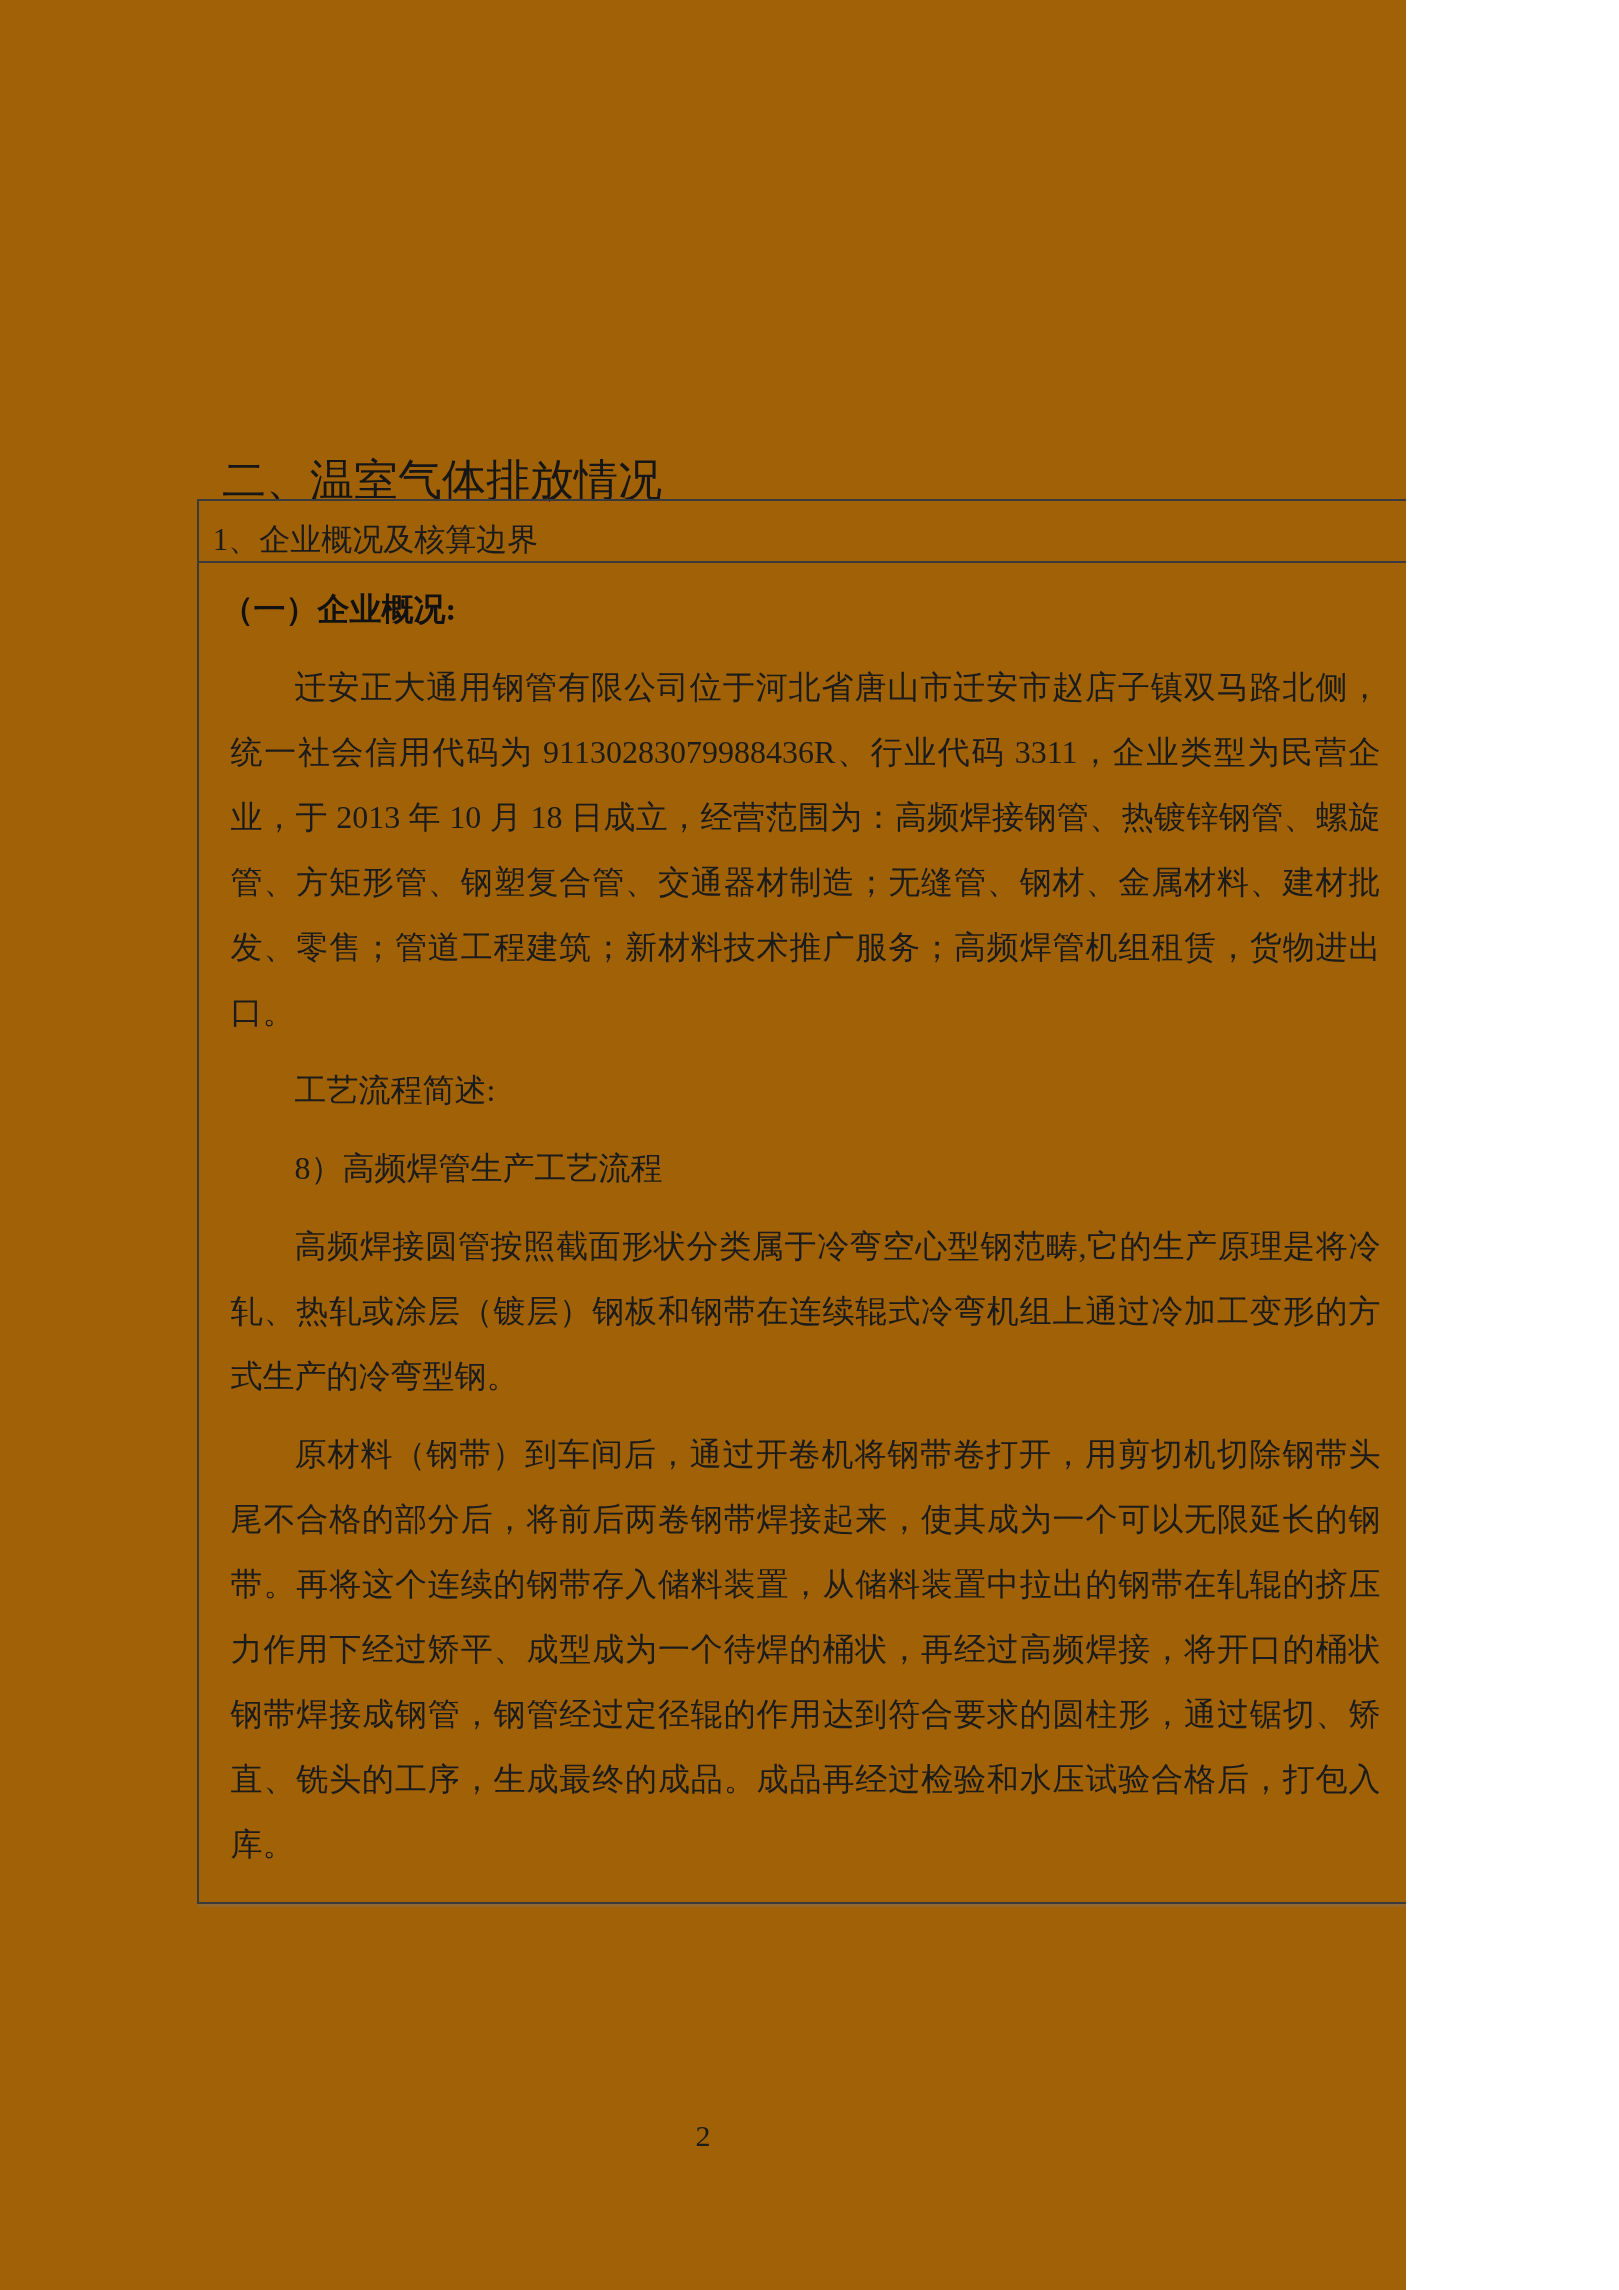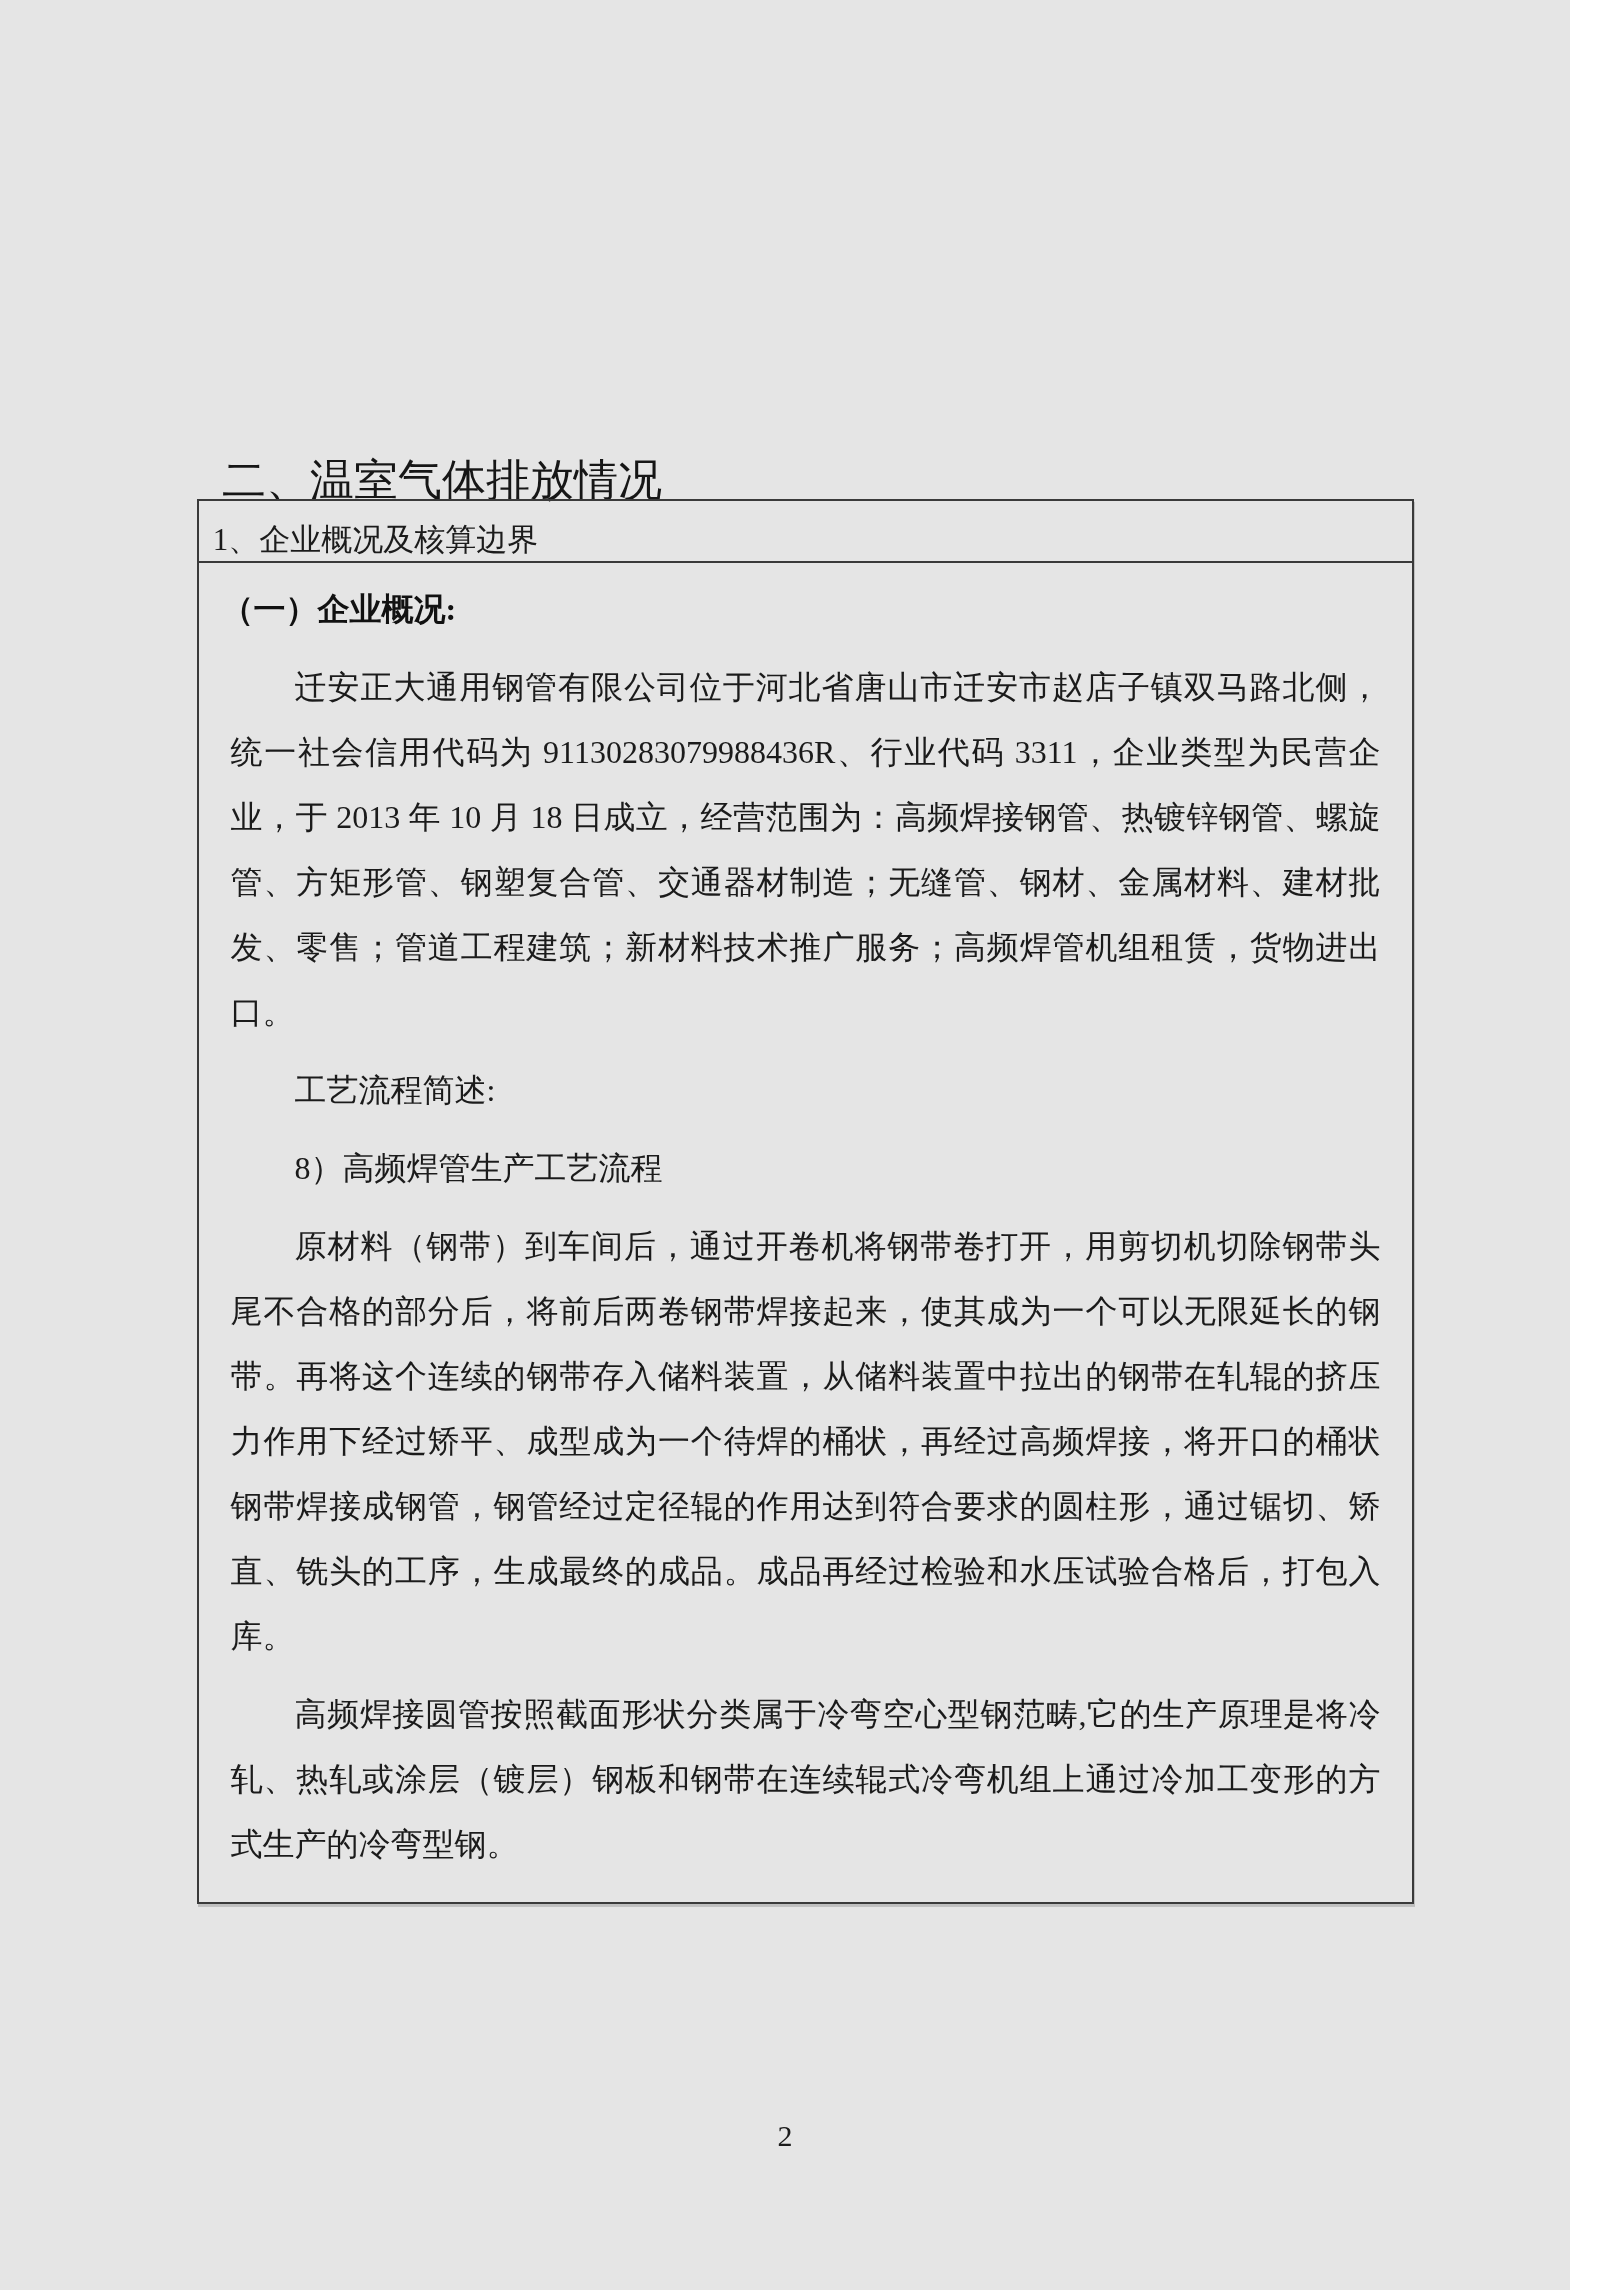--- a/index.html
+++ b/index.html
@@ -2,23 +2,23 @@
 <html lang="zh"><head>
 <meta charset="utf-8">
 <style>
   html, body {
     margin: 0;
     padding: 0;
     background: #ffffff;
   }
   .page {
     position: relative;
-    width: 1570px;
+    width: 1406px;
     height: 2291px;
-    background: #e5e5e5;
+    background: #a16207;
     font-family: "Liberation Serif", "DejaVu Serif", serif;
     color: #1b1b1b;
     overflow: hidden;
   }
   .doc-title {
     position: absolute;
     left: 222px;
     top: 421px;
     font-size: 44px;
     line-height: 61px;
@@ -89,23 +89,23 @@
 
       <p class="section-heading">（一）企业概况:</p>
 
       <p class="para">迁安正大通用钢管有限公司位于河北省唐山市迁安市赵店子镇双马路北侧，统一社会信用代码为 91130283079988436R、行业代码 3311，企业类型为民营企业，于 2013 年 10 月 18 日成立，经营范围为：高频焊接钢管、热镀锌钢管、螺旋管、方矩形管、钢塑复合管、交通器材制造；无缝管、钢材、金属材料、建材批发、零售；管道工程建筑；新材料技术推广服务；高频焊管机组租赁，货物进出口。</p>
 
 
       <p class="para">工艺流程简述:</p>
 
       <p class="para">8）高频焊管生产工艺流程</p>
 
+      <p class="para">高频焊接圆管按照截面形状分类属于冷弯空心型钢范畴,它的生产原理是将冷轧、热轧或涂层（镀层）钢板和钢带在连续辊式冷弯机组上通过冷加工变形的方式生产的冷弯型钢。</p>
+
       <p class="para">原材料（钢带）到车间后，通过开卷机将钢带卷打开，用剪切机切除钢带头尾不合格的部分后，将前后两卷钢带焊接起来，使其成为一个可以无限延长的钢带。再将这个连续的钢带存入储料装置，从储料装置中拉出的钢带在轧辊的挤压力作用下经过矫平、成型成为一个待焊的桶状，再经过高频焊接，将开口的桶状钢带焊接成钢管，钢管经过定径辊的作用达到符合要求的圆柱形，通过锯切、矫直、铣头的工序，生成最终的成品。成品再经过检验和水压试验合格后，打包入库。</p>
-
-      <p class="para">高频焊接圆管按照截面形状分类属于冷弯空心型钢范畴,它的生产原理是将冷轧、热轧或涂层（镀层）钢板和钢带在连续辊式冷弯机组上通过冷加工变形的方式生产的冷弯型钢。</p>
 
     </div>
   </div>
 
   <div class="page-number">2</div>
 
 </div>
 
 
 </body></html>

